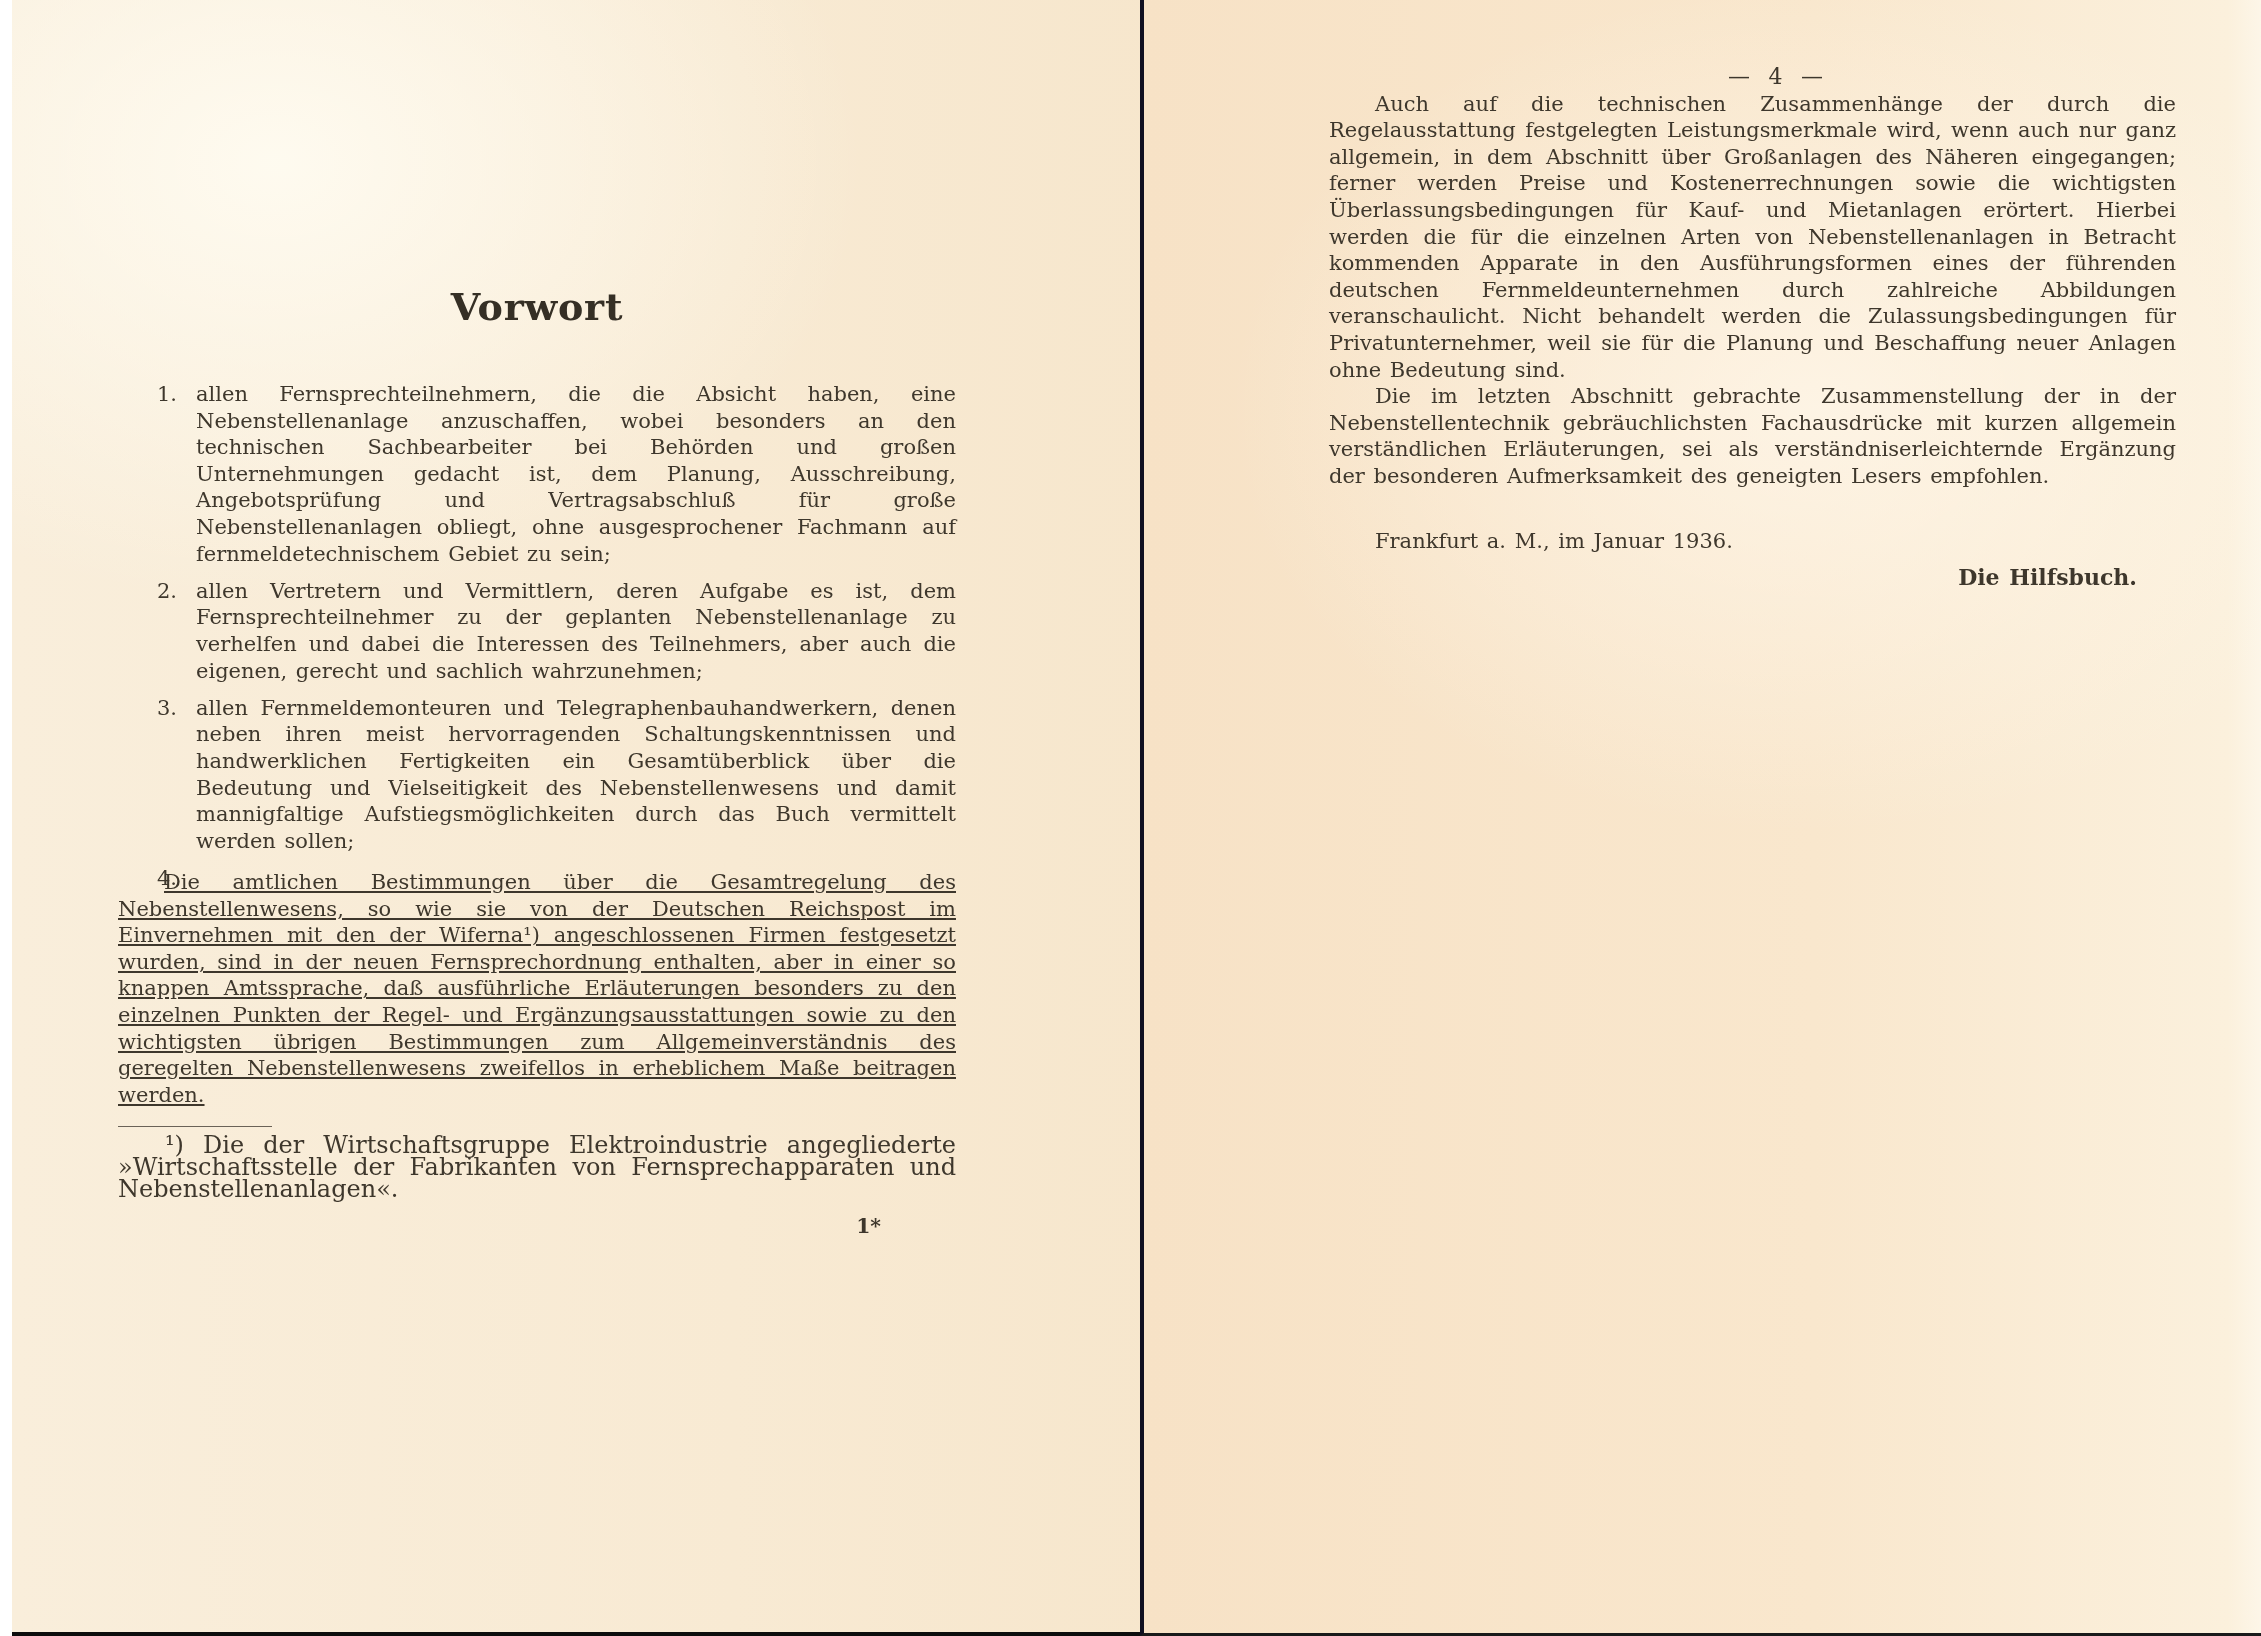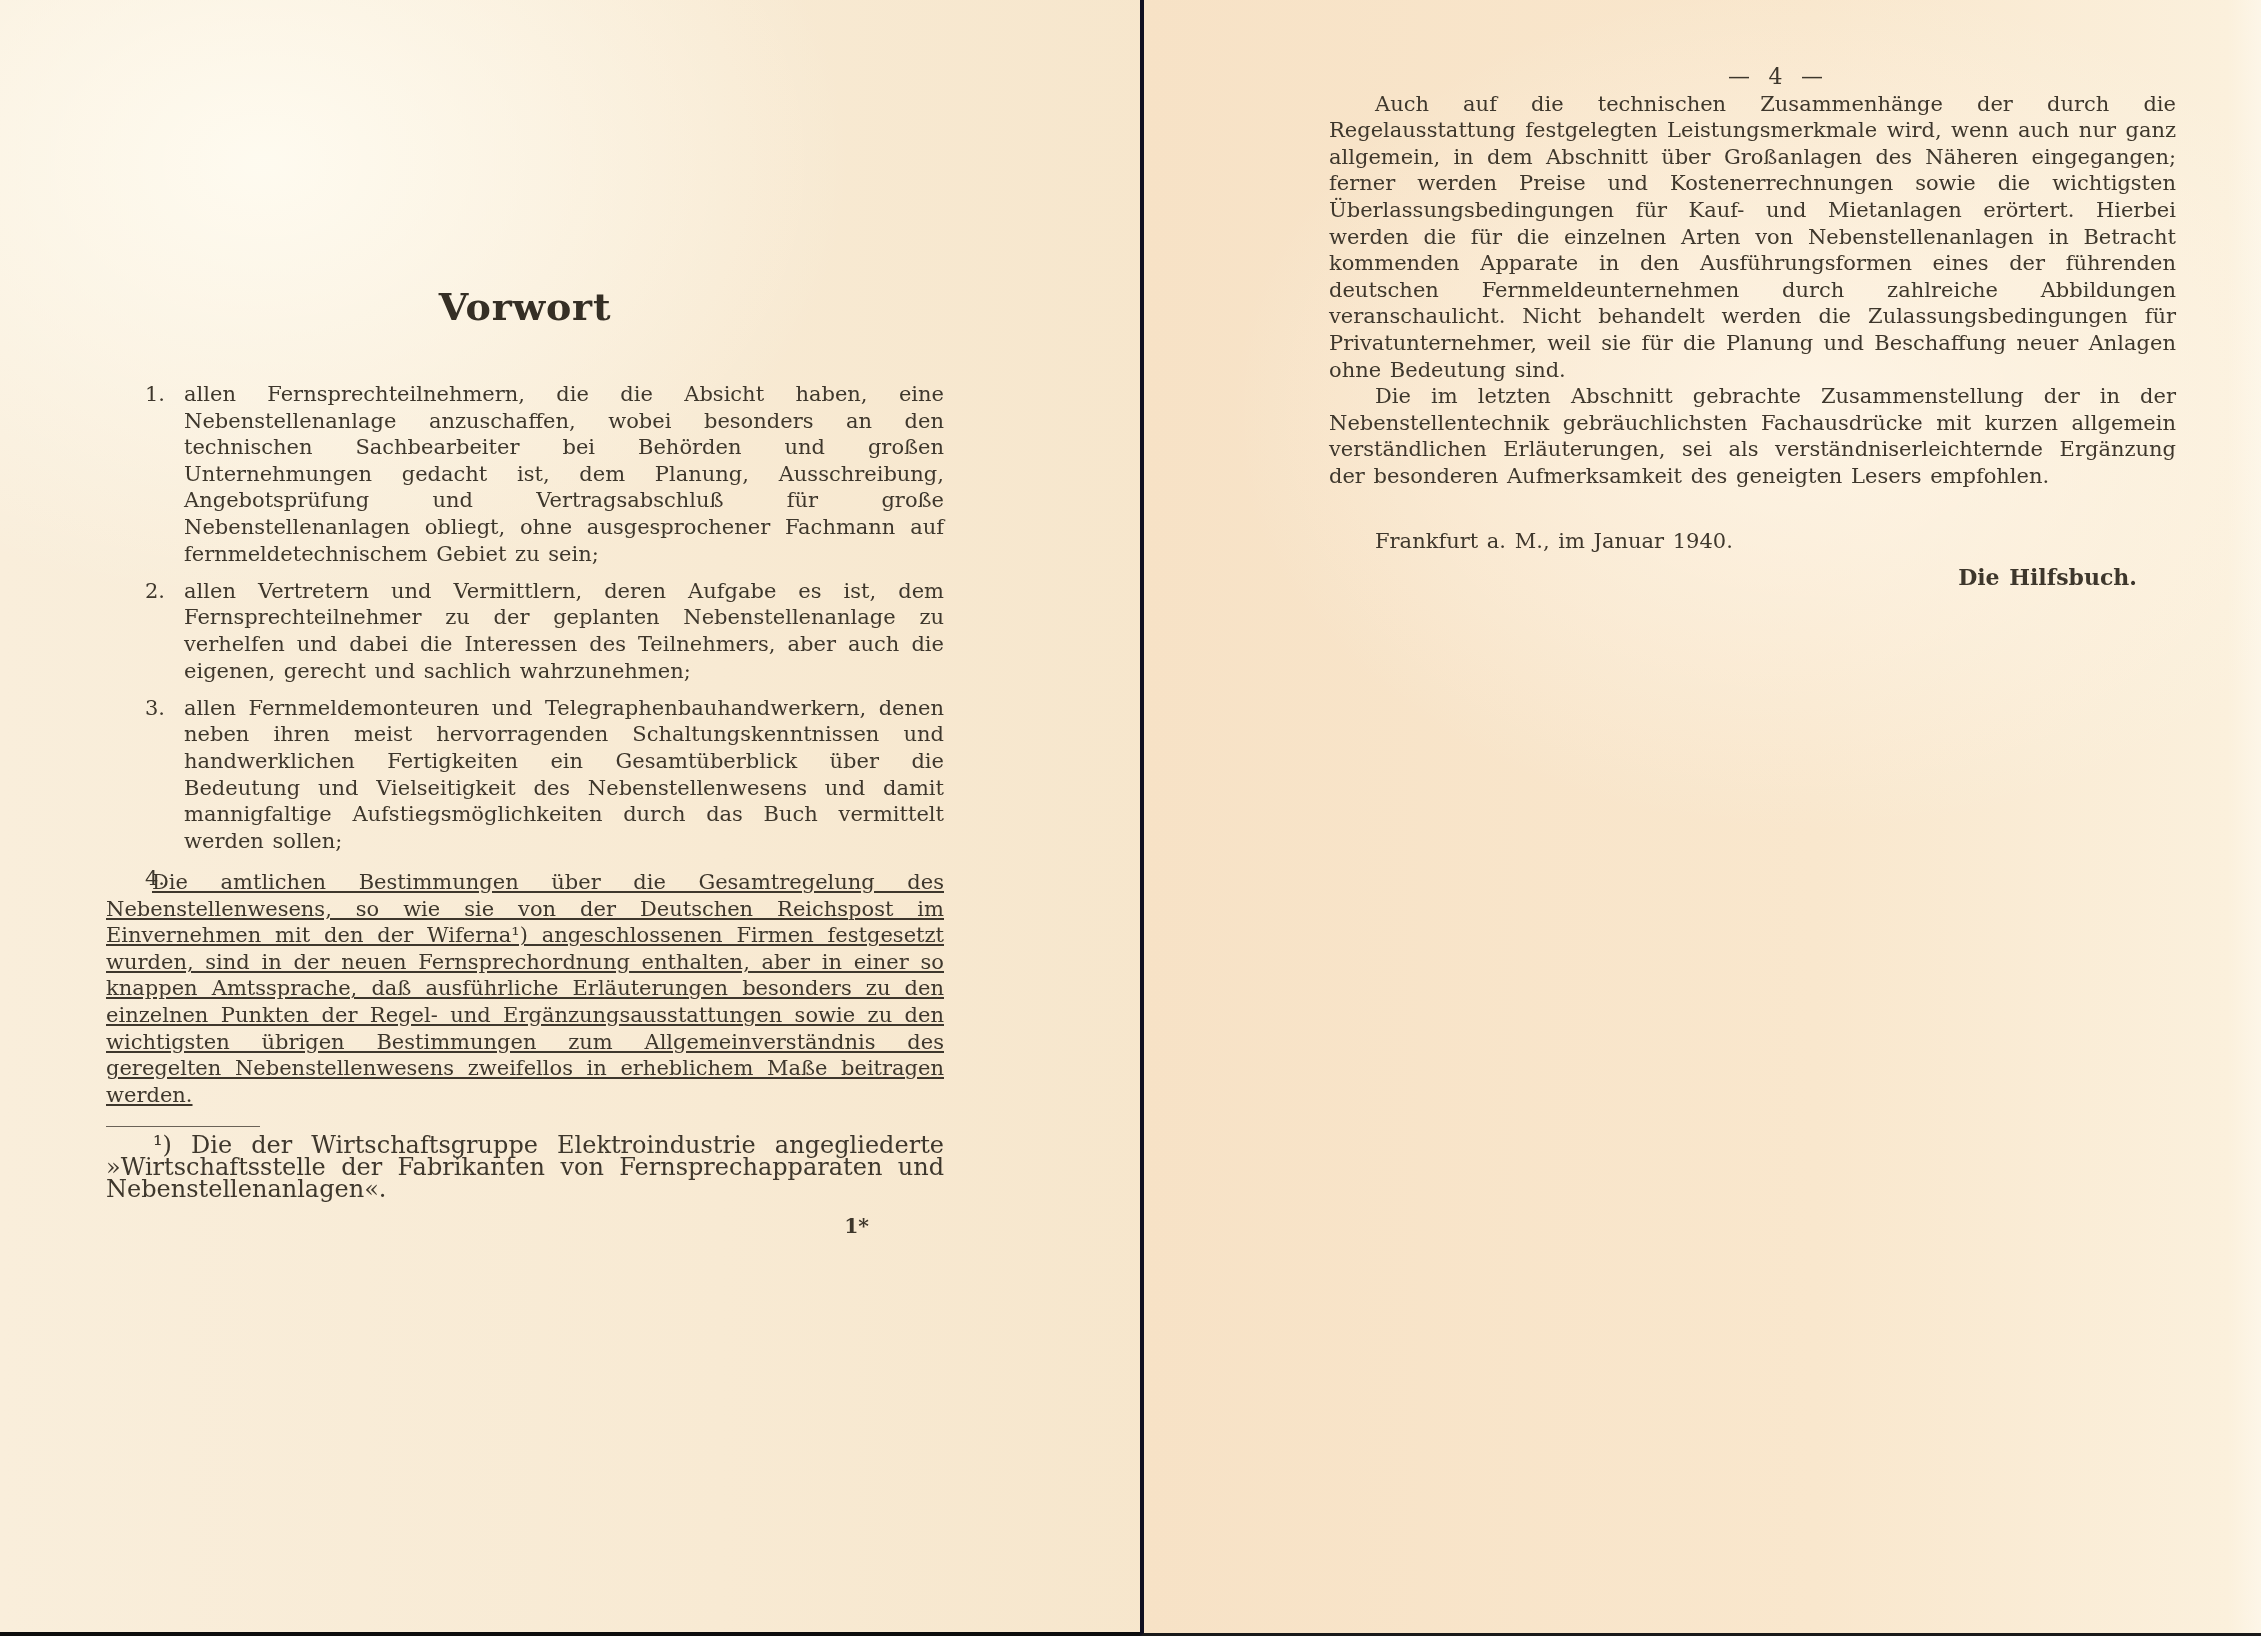--- a/index.html
+++ b/index.html
@@ -15,21 +15,21 @@
     color: #3e372c;
     overflow: hidden;
   }
   .page {
     position: absolute;
     top: 0;
     height: 1636px;
     box-sizing: border-box;
   }
   #left-page {
-    left: 0;
+    left: 12px;
     width: 1316px;
     background:
       radial-gradient(ellipse 981px 735px at 20% 10%, rgba(255,252,242,0.9), rgba(255,252,242,0) 60%),
       linear-gradient(90deg, #f9eedb 0%, #f8ead3 55%, #f6e5ca 100%);
     border-right: 4.1px solid #0d0d0d;
     border-bottom: 4.9px solid #0d0d0d;
   }
   #right-page {
     left: 1140px;
     width: 1121px;
@@ -158,17 +158,17 @@
     <p class="footnote">¹) Die der Wirtschaftsgruppe Elektroindustrie angegliederte »Wirtschaftsstelle der Fabrikanten von Fernsprechapparaten und Nebenstellenanlagen«.</p>
     <div class="signature-mark">1*</div>
   </div>
 </div>
 
 <div class="page" id="right-page">
   <div class="textblock" id="right-text">
     <p class="body-para page-number">—  4  —</p>
     <p class="body-para">Auch auf die technischen Zusammenhänge der durch die Regelausstattung festgelegten Leistungsmerkmale wird, wenn auch nur ganz allgemein, in dem Abschnitt über Großanlagen des Näheren eingegangen; ferner werden Preise und Kostenerrechnungen sowie die wichtigsten Überlassungsbedingungen für Kauf- und Mietanlagen erörtert.  Hierbei werden die für die einzelnen Arten von Nebenstellenanlagen in Betracht kommenden Apparate in den Ausführungsformen eines der führenden deutschen Fernmeldeunternehmen durch zahlreiche Abbildungen veranschaulicht.  Nicht behandelt werden die Zulassungsbedingungen für Privatunternehmer, weil sie für die Planung und Beschaffung neuer Anlagen ohne Bedeutung sind.</p>
     <p class="body-para">Die im letzten Abschnitt gebrachte Zusammenstellung der in der Nebenstellentechnik gebräuchlichsten Fachausdrücke mit kurzen allgemein verständlichen Erläuterungen, sei als verständniserleichternde Ergänzung der besonderen Aufmerksamkeit des geneigten Lesers empfohlen.</p>
-    <p class="body-para dateline">Frankfurt a. M., im  Januar  1940.</p>
+    <p class="body-para dateline">Frankfurt a. M., im  Januar  1936.</p>
     <p class="body-para signature">Die Hilfsbuch.</p>
   </div>
 </div>
 
 
 </body></html>

